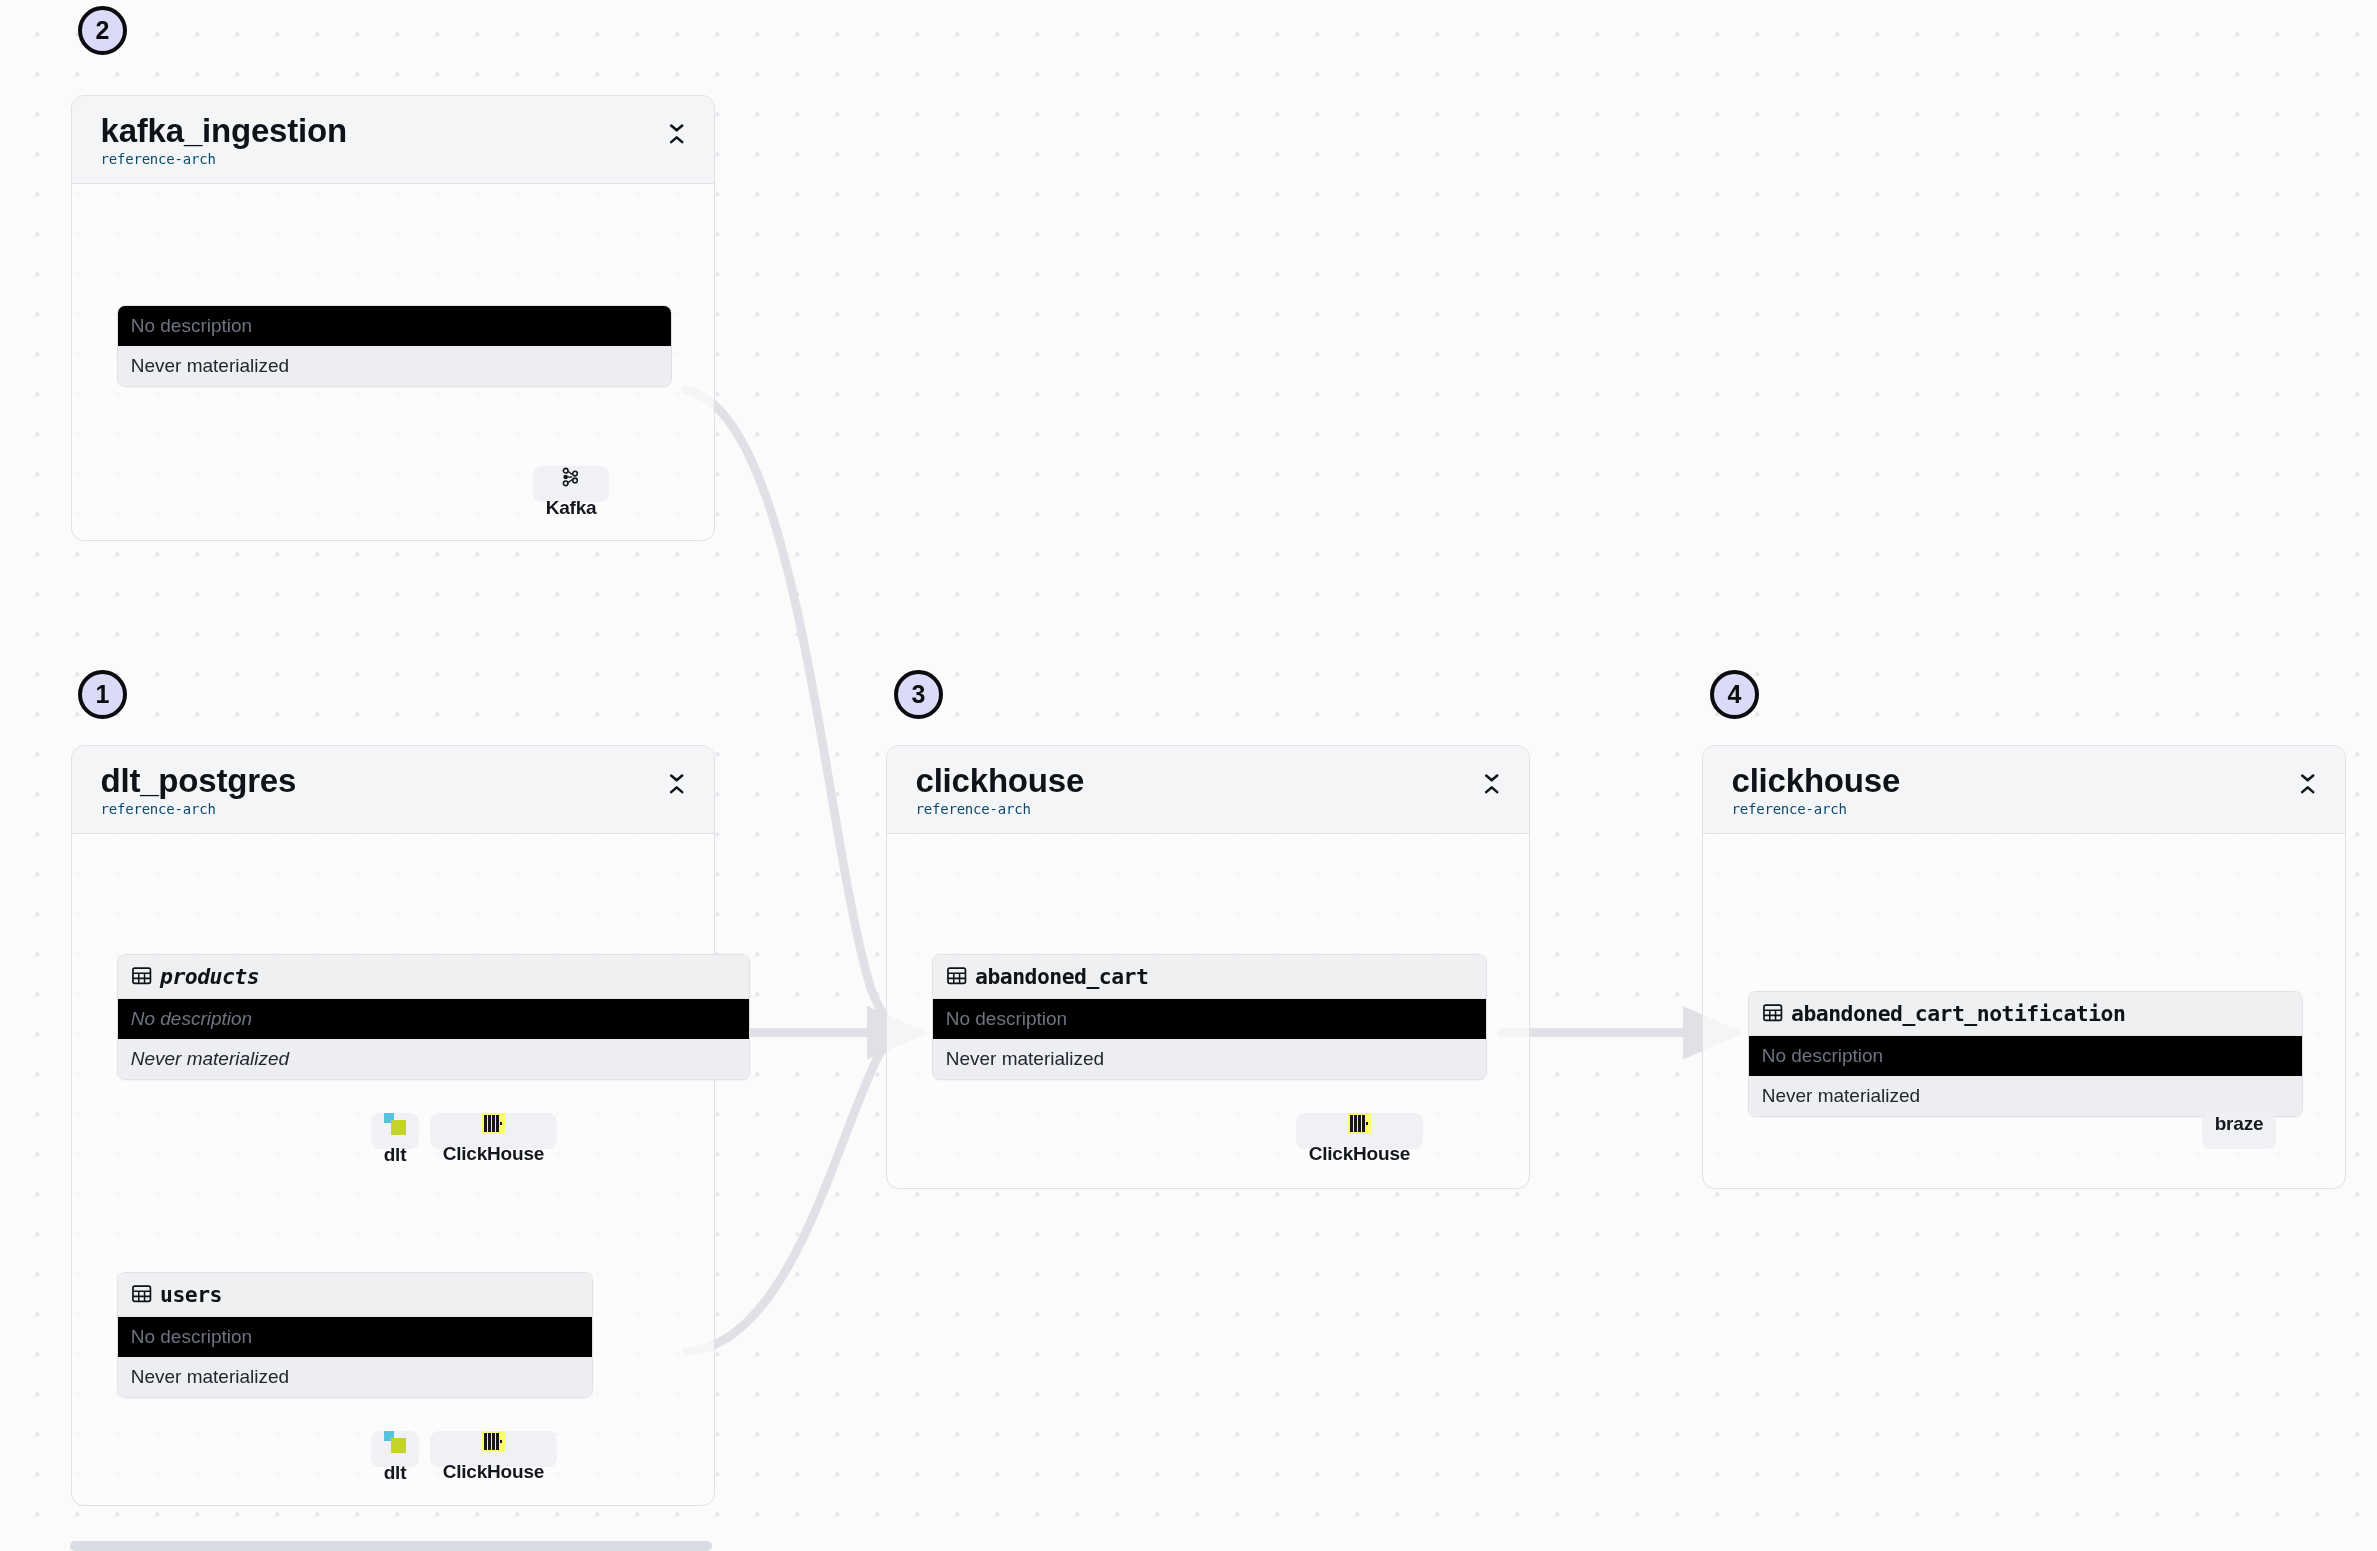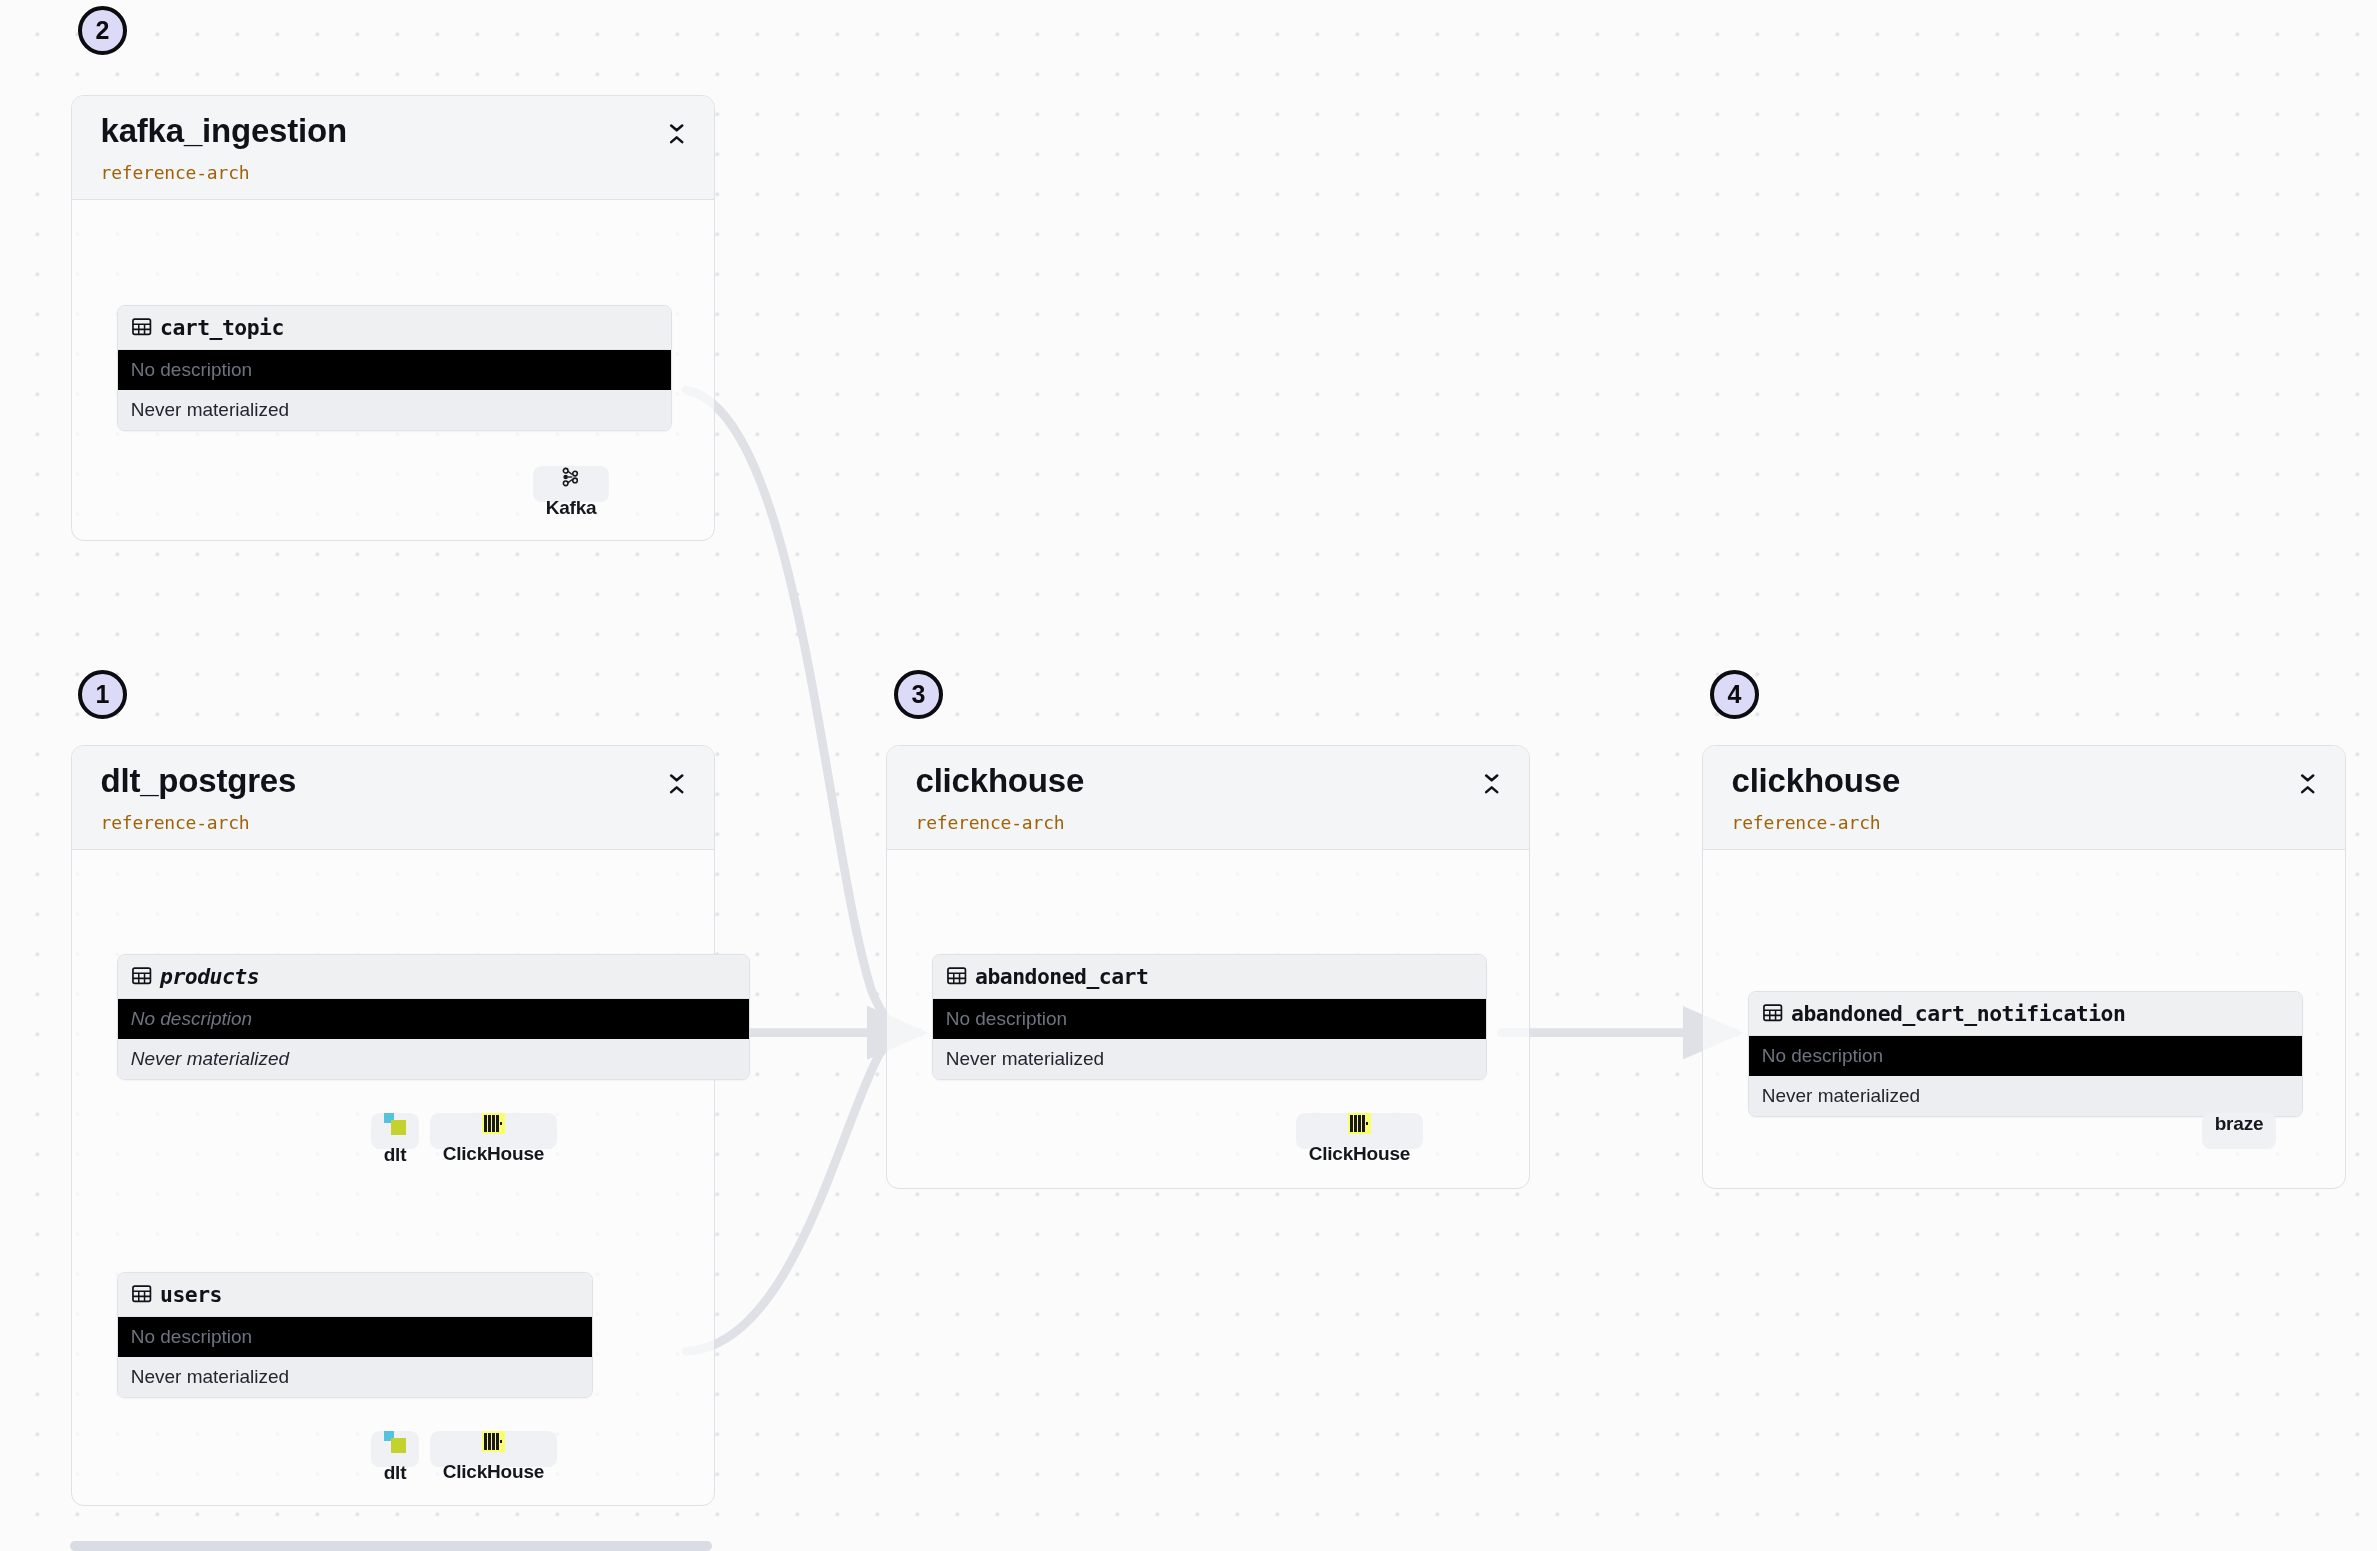--- a/index.html
+++ b/index.html
@@ -55,24 +55,24 @@
   .group-title {
     font-family: Liberation Sans, sans-serif;
     font-size: 33px;
     font-weight: 700;
     color: #10121a;
     letter-spacing: -0.2px;
     line-height: 1.12;
   }
   .group-subtitle {
     font-family: "DejaVu Sans Mono", "Liberation Mono", monospace;
-    font-size: 18px;
+    font-size: 14px;
     font-weight: 400;
-    color: #a16207;
-    margin-top: 12px;
+    color: #0c4a6e;
+    margin-top: 1px;
     letter-spacing: -0.2px;
   }
   .collapse-icon {
     width: 27px; height: 32px;
     display: flex; flex-direction: column;
     align-items: center; justify-content: center;
     gap: 2.4px;
     flex: none;
     margin-top: 4.8px;
     cursor: pointer;
@@ -226,30 +226,20 @@
           </svg>
           <svg width="17.4" height="8.7" viewBox="0 0 22 11">
             <path d="M4 9 L11 3 L18 9" fill="none" stroke="#10121a" stroke-width="3.2" stroke-linecap="round" stroke-linejoin="round"></path>
           </svg>
         </div>
       </div>
       <div class="group-body"></div>
     </div>
 
     <div class="table-node" style="left:117px; top:305px; width:555px;">
-      <div class="tn-header">
-        <svg class="grid-icon" width="21.4" height="21.4" viewBox="0 0 24 24">
-          <rect x="2.2" y="3.4" width="19.6" height="17.2" rx="2" fill="none" stroke="#10121a" stroke-width="1.9"></rect>
-          <line x1="2.2" y1="9.2" x2="21.8" y2="9.2" stroke="#10121a" stroke-width="1.7"></line>
-          <line x1="2.2" y1="15" x2="21.8" y2="15" stroke="#10121a" stroke-width="1.7"></line>
-          <line x1="8.7" y1="9.2" x2="8.7" y2="20.6" stroke="#10121a" stroke-width="1.7"></line>
-          <line x1="15.2" y1="9.2" x2="15.2" y2="20.6" stroke="#10121a" stroke-width="1.7"></line>
-        </svg>
-        <span class="tn-title">cart_topic</span>
-      </div>
       <div class="tn-row desc">No description</div>
       <div class="tn-row mat">Never materialized</div>
     </div>
 
     <div class="chip-row" style="left:533px; top:466px;">
       <div class="chip">
         <svg class="logo" width="22" height="22" viewBox="0 0 24 24">
           <g stroke="#15171f" stroke-width="1.5" fill="none">
             <path d="M8.4 5.6 L13.4 9.2"></path>
             <path d="M8.4 18.4 L13.4 14.8"></path>

